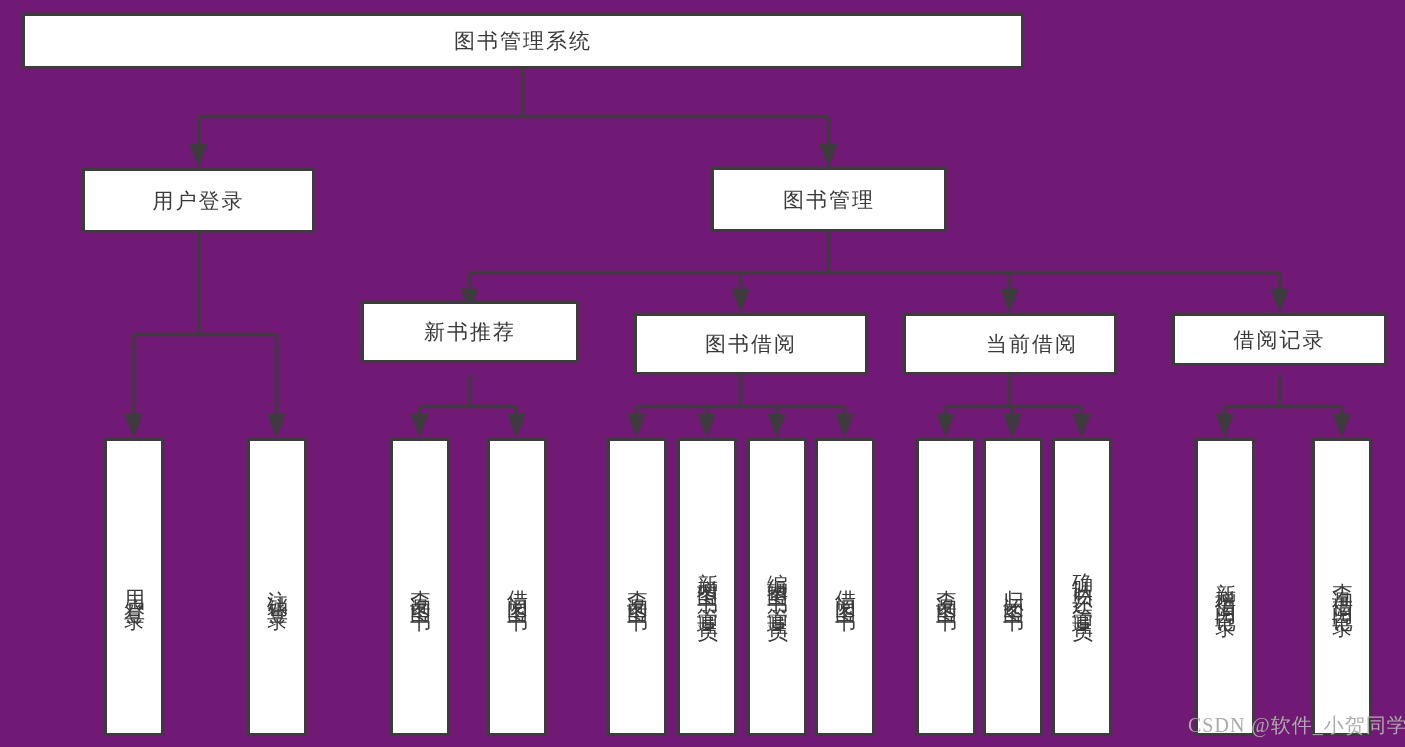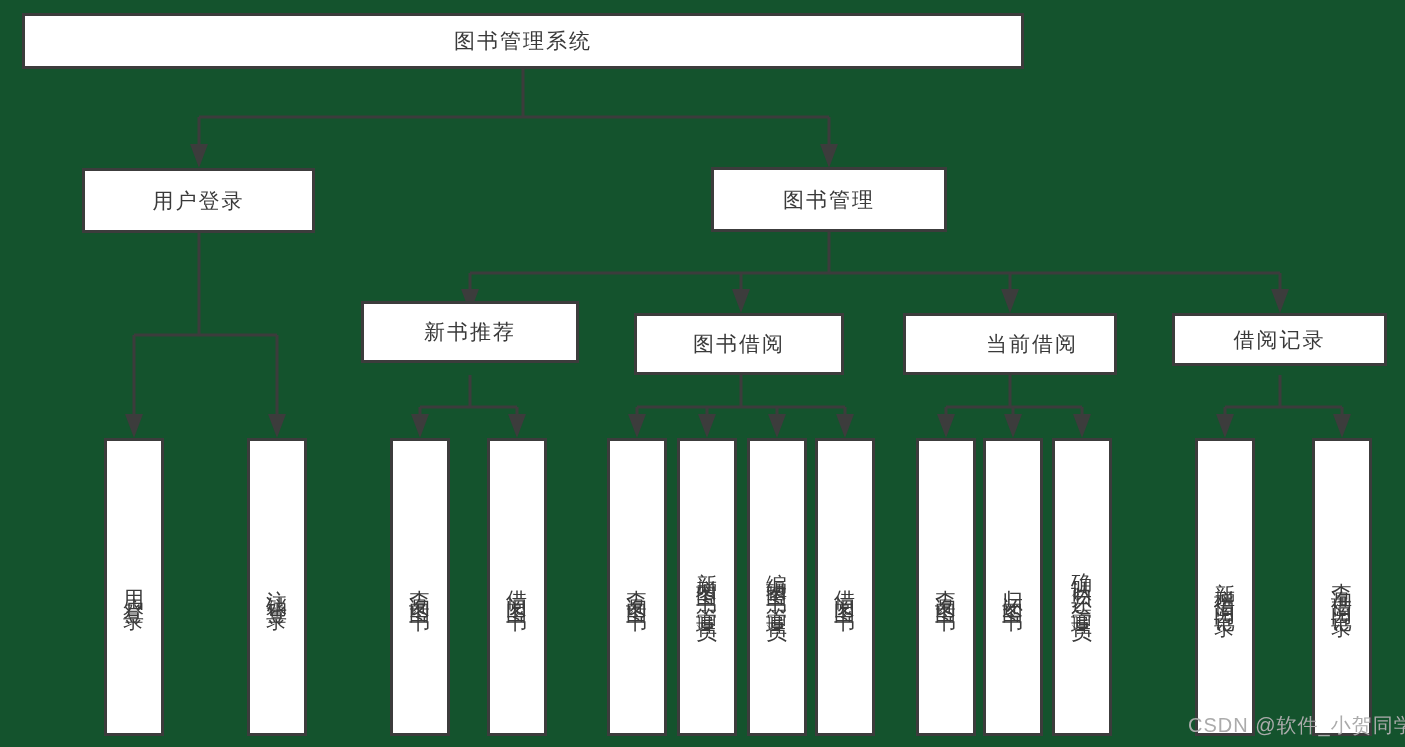--- a/index.html
+++ b/index.html
@@ -1,21 +1,21 @@
 <!DOCTYPE html>
 <html><head>
 <meta charset="utf-8">
 <style>
   html, body { margin: 0; padding: 0; background: #ffffff; }
   .canvas {
     position: relative;
     width: 1405px;
     height: 747px;
-    background: #14532d;
-    font-family: Liberation Sans, sans-serif;
+    background: #701a75;
+    font-family: Liberation Serif, serif;
     color: #3a3a3a;
     overflow: hidden;
   }
   .connectors { position: absolute; left: 0; top: 0; z-index: 1; }
   .node {
     position: absolute;
     box-sizing: border-box;
     border: 3px solid #3c3c3c;
     background: #ffffff;
     display: flex;
@@ -113,21 +113,21 @@
   <div class="node" style="left:82px; top:168px; width:233px; height:65px;">
     <span class="h-label">用户登录</span>
   </div>
   <div class="node" style="left:711px; top:167px; width:236px; height:65px;align-items:center;">
     <span class="h-label">图书管理</span>
   </div>
 
   <div class="node" style="left:361px; top:301px; width:218px; height:62px;">
     <span class="h-label">新书推荐</span>
   </div>
-  <div class="node" style="left:634px; top:313px; width:210px; height:62px;">
+  <div class="node" style="left:634px; top:313px; width:234px; height:62px;">
     <span class="h-label">图书借阅</span>
   </div>
   <div class="node" style="left:903px; top:313px; width:214px; height:62px;padding-left:44px;">
     <span class="h-label">当前借阅</span>
   </div>
   <div class="node" style="left:1172px; top:313px; width:215px; height:53px;">
     <span class="h-label">借阅记录</span>
   </div>
 
   <div class="node leaf" style="left:104px;">

